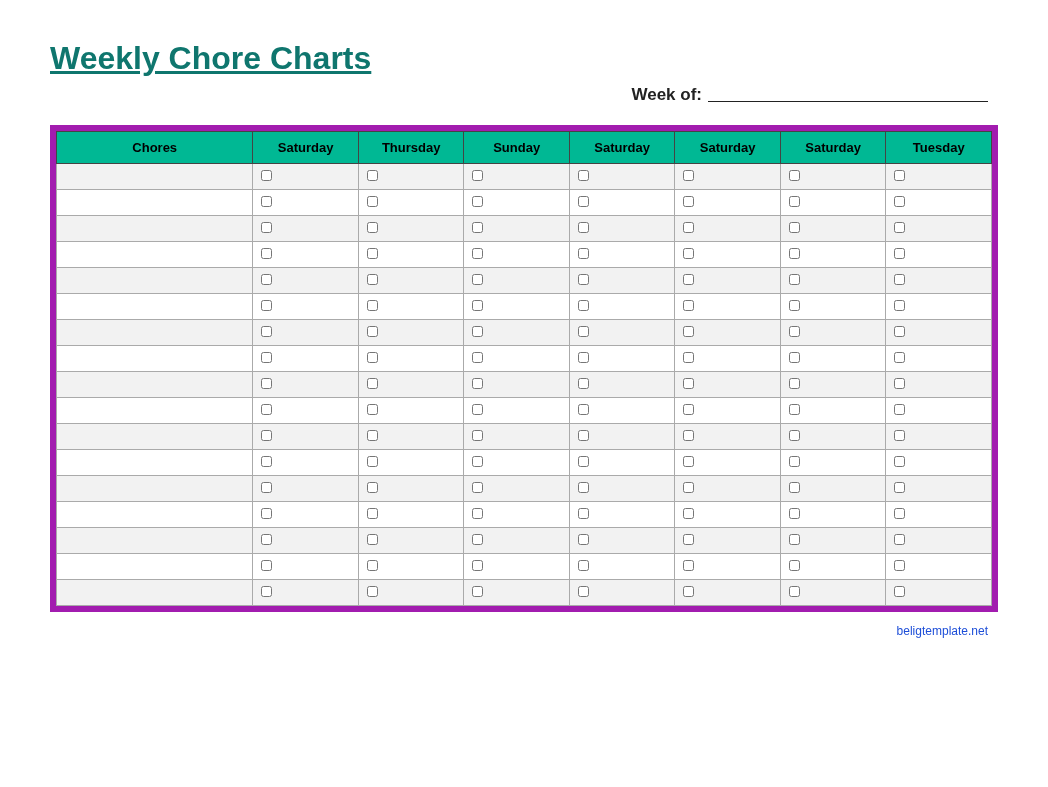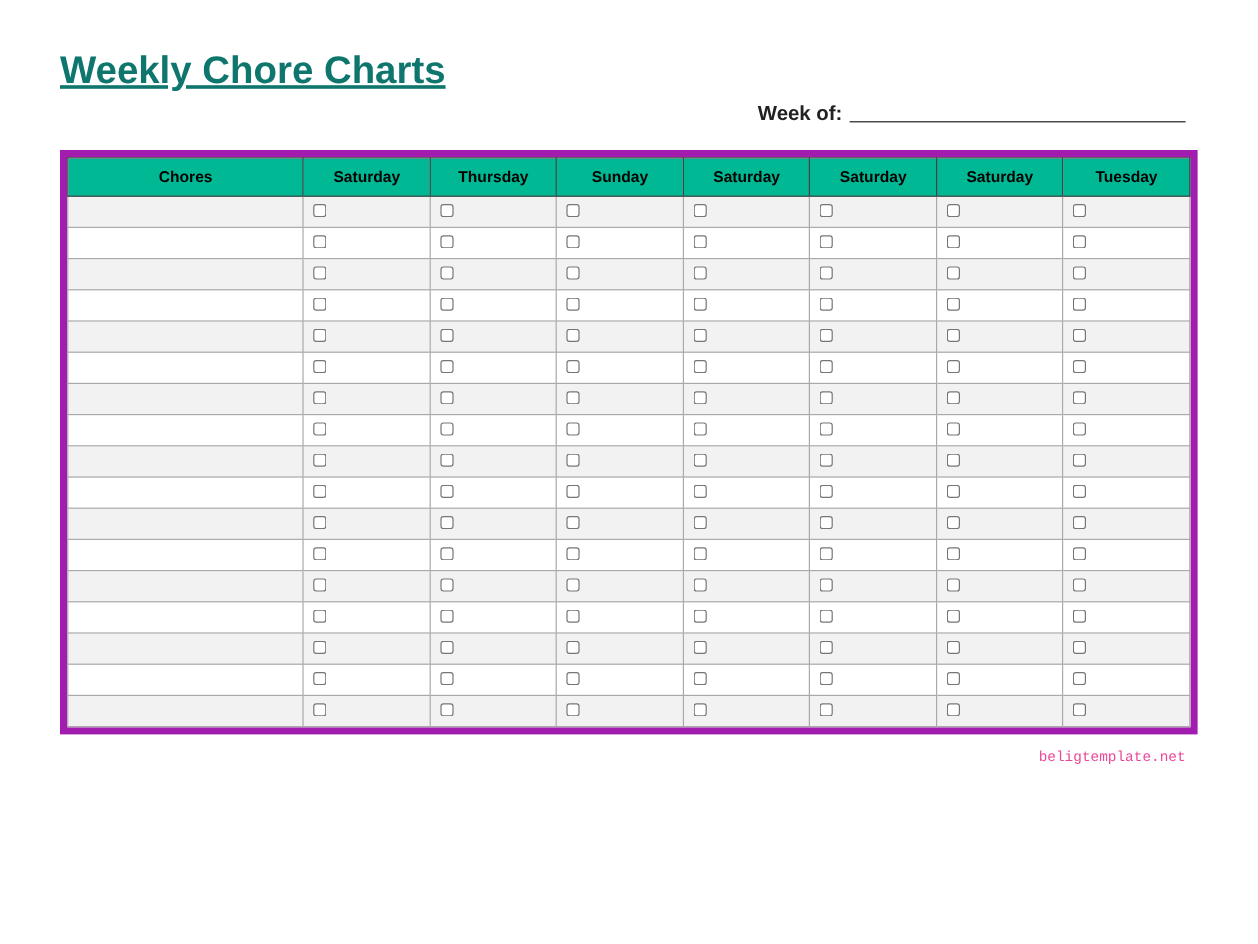--- a/index.html
+++ b/index.html
@@ -102,23 +102,22 @@
       width: 11px;
       height: 11px;
       cursor: pointer;
       accent-color: #00b894;
     }
 
     .footer {
       text-align: right;
       margin-top: 12px;
       font-size: 12px;
-      color: #ec4899;
+      color: #1d4ed8;
       padding-right: 10px;
-      font-family: Liberation Mono, monospace;
     }
 
     
     col.chores-col { width: 21%; }
     col.day-col { width: 11.28%; }
   </style>
 </head>
 <body>
 
 <h1 class="page-title">Weekly Chore Charts</h1>

